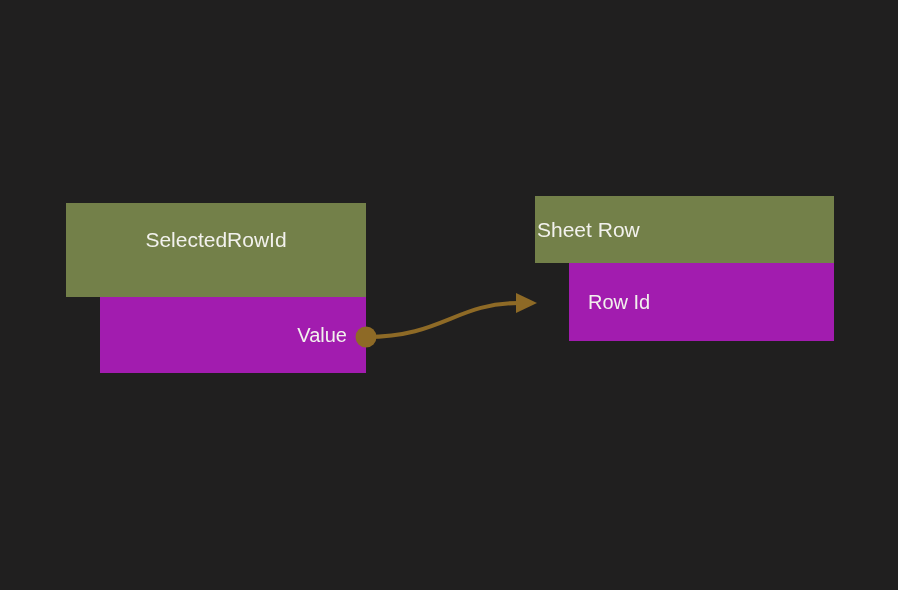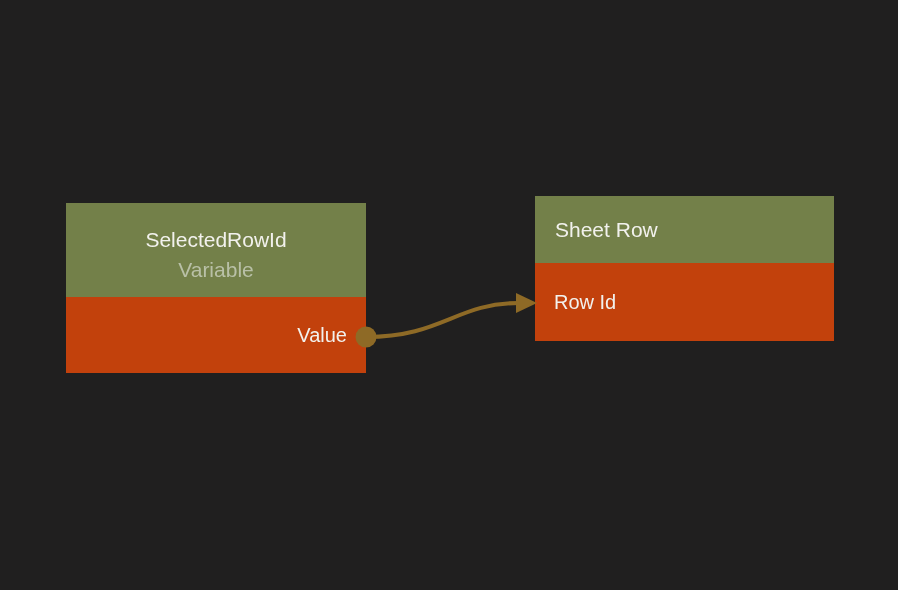--- a/index.html
+++ b/index.html
@@ -20,26 +20,27 @@
   .node {
     position: absolute;
     display: flex;
     flex-direction: column;
   }
   .node-header {
     background: #738049;
     box-sizing: border-box;
   }
   .node-body {
-    background: #c2410c;
+    background: #a21caf;
     flex: 1;
     box-sizing: border-box;
     display: flex;
     flex-direction: column;
     justify-content: center;
+    margin-left: 34px;
   }
   .node-title {
     color: #f2f1ed;
     font-size: 21px;
     line-height: 30px;
     white-space: nowrap;
   }
   .node-subtitle {
     color: #b9c0a7;
     font-size: 21px;
@@ -84,21 +85,21 @@
   .node-sheetrow {
     left: 535px;
     top: 196px;
     width: 299px;
     height: 145px;
   }
   .node-sheetrow .node-header {
     height: 67px;
     display: flex;
     align-items: center;
-    padding: 0 20px;
+    padding: 0 2px;
   }
   .node-sheetrow .node-body {
     height: 78px;
   }
   
   .wire-layer {
     position: absolute;
     left: 0;
     top: 0;
     width: 898px;
@@ -107,21 +108,20 @@
   }
 </style>
 </head>
 <body>
 
 <div class="canvas">
 
   <div class="node node-variable">
     <div class="node-header">
       <div class="node-title">SelectedRowId</div>
-      <div class="node-subtitle">Variable</div>
     </div>
     <div class="node-body">
       <div class="port-row output">
         <span class="port-label">Value</span>
       </div>
     </div>
   </div>
 
   <div class="node node-sheetrow">
     <div class="node-header">

